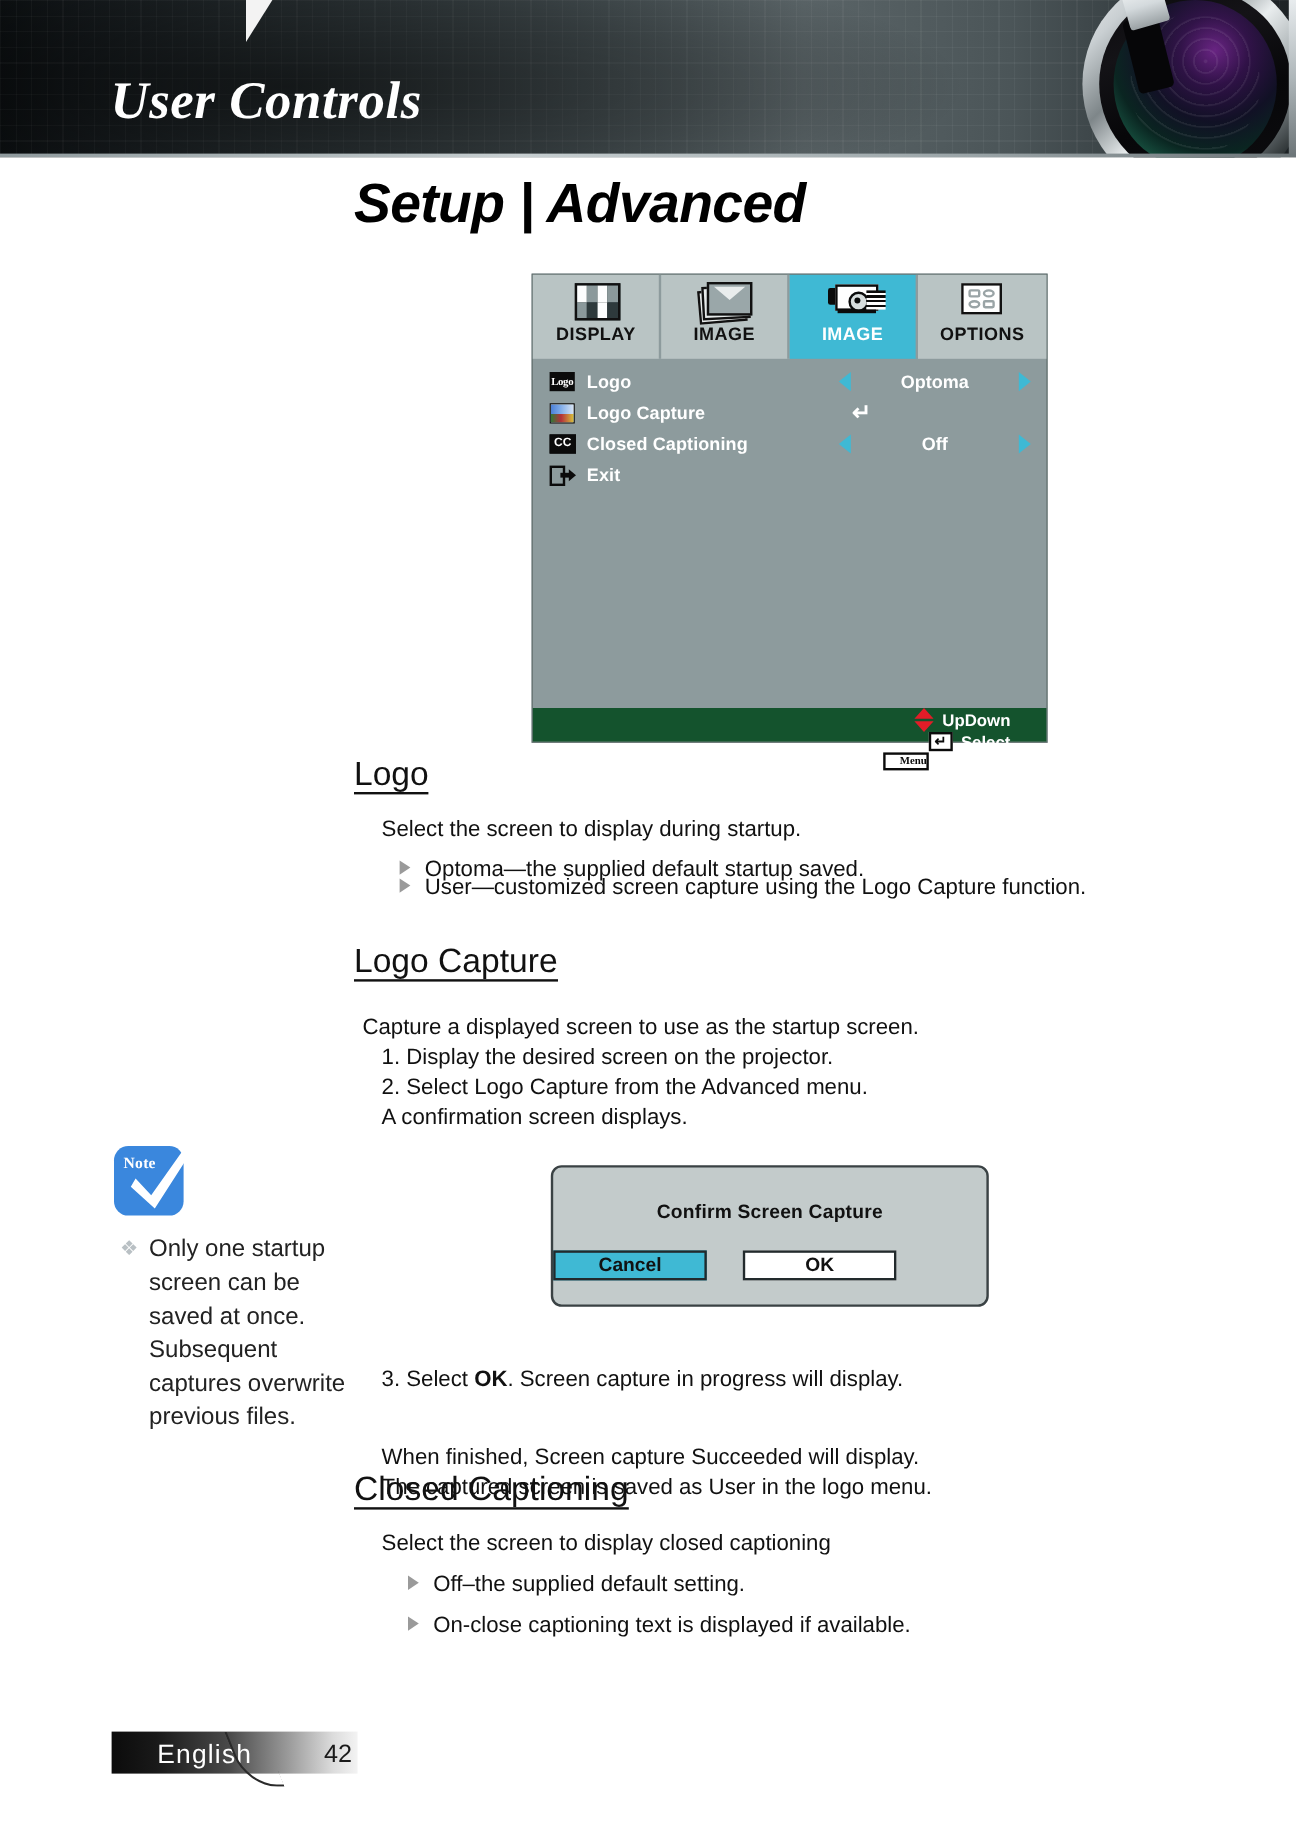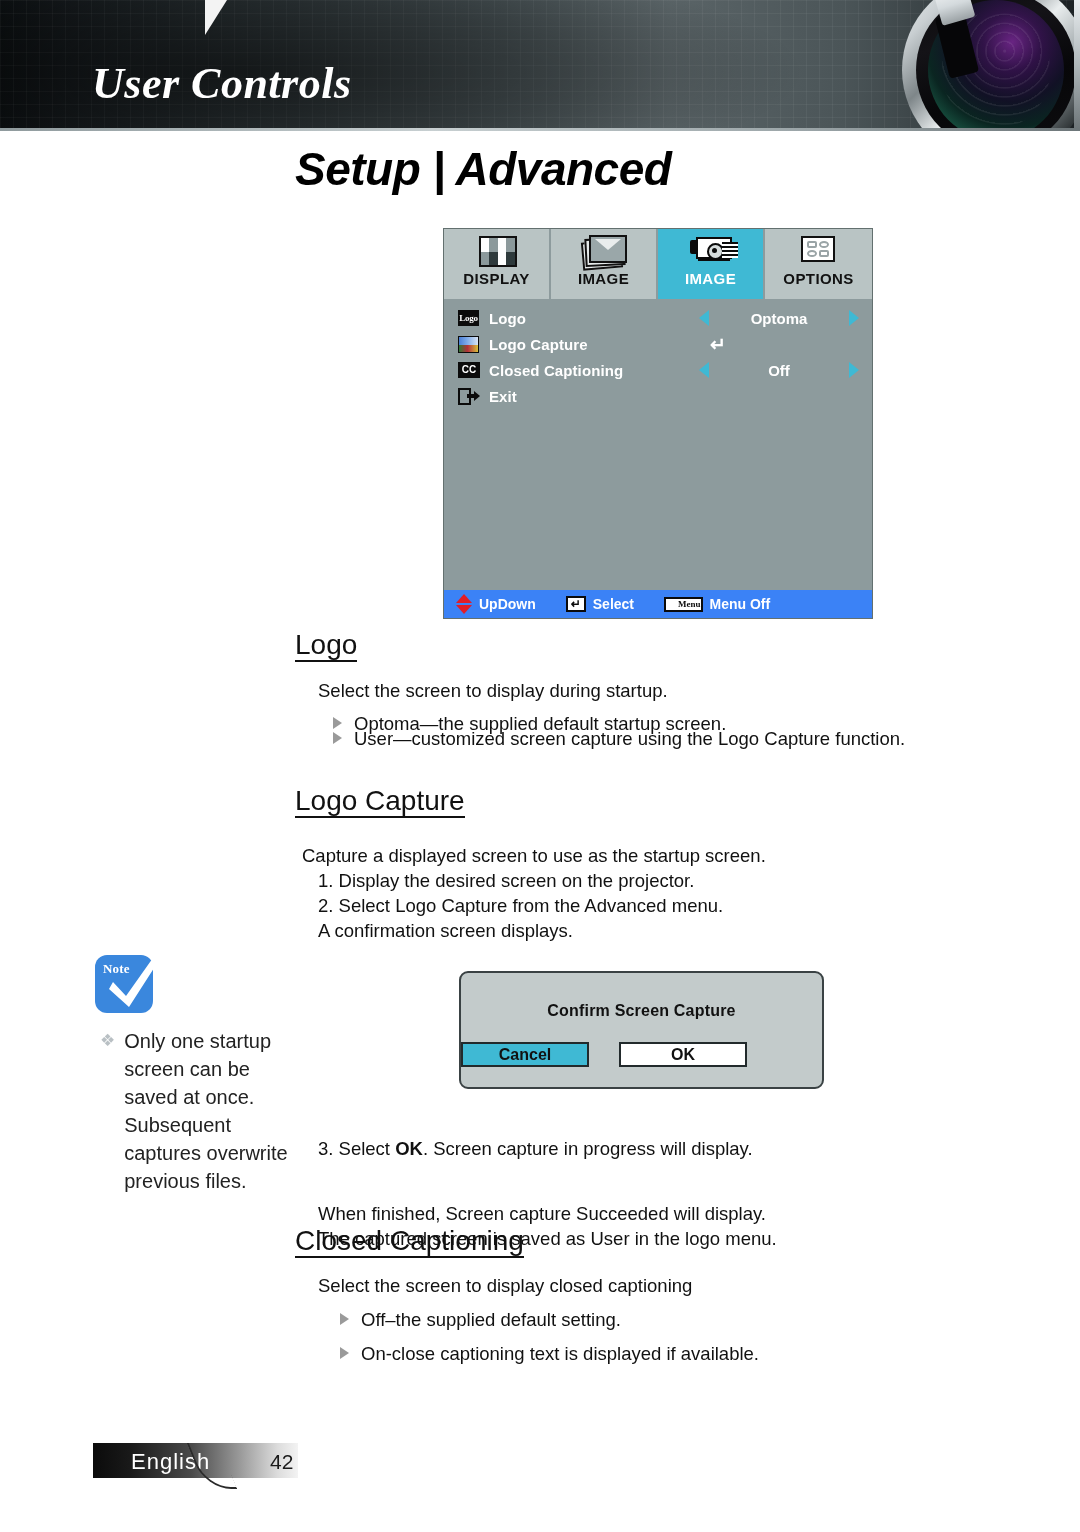--- a/index.html
+++ b/index.html
@@ -360,25 +360,26 @@
   .ic-exit-head {
     position:absolute; left:16px; top:3px;
     width:0;height:0;border-top:5px solid transparent;border-bottom:5px solid transparent;border-left:6px solid #0b0b0b;
   }
 
   .osd-footer {
     position: absolute;
     left: 0; bottom: 0;
     width: 100%;
     height: 28px;
-    background: #3b82f6;
-    display: flex;
-    align-items: center;
+    background: #14532d;
+    display: flex;
+    align-items: flex-end;
     box-sizing: border-box;
     padding-left: 12px;
+    flex-direction: column;
   }
   .osd-foot-item { display: flex; align-items: center; margin-right: 30px; }
   .osd-foot-label { font-size: 14px; font-weight: bold; color: #ffffff; margin-left: 7px; }
   .updown-glyph { width: 16px; height: 20px; position: relative; }
   .updown-glyph::before {
     content:""; position:absolute; left:0; top:0;
     width:0;height:0;border-left:8px solid transparent;border-right:8px solid transparent;border-bottom:9px solid #e21d28;
   }
   .updown-glyph::after {
     content:""; position:absolute; left:0; bottom:0;
@@ -686,21 +687,21 @@
       <div class="menu-key">Menu</div>
       <div class="osd-foot-label">Menu Off</div>
     </div>
   </div>
 </div>
 
 <div class="sec-title" style="left:295px; top:630px;">Logo</div>
 <div class="body-text" style="left:318px; top:678px; width:680px;">Select the screen to display during startup.</div>
 <div class="bullet-row" style="left:333px; top:711px; width:670px;">
   <div class="tri-bullet"></div>
-  <div>Optoma—the supplied default startup screen.</div>
+  <div>Optoma—the supplied default startup saved.</div>
 </div>
 <div class="bullet-row" style="left:333px; top:726px; width:680px;">
   <div class="tri-bullet"></div>
   <div>User—customized screen capture using the Logo Capture function.</div>
 </div>
 
 <div class="sec-title" style="left:295px; top:786px;">Logo Capture</div>
 <div class="body-text" style="left:302px; top:843px; width:690px;">Capture a displayed screen to use as the startup screen.</div>
 <div class="body-text" style="left:318px; top:868px; width:690px;">1. Display the desired screen on the projector.
 2. Select Logo Capture from the Advanced menu.

